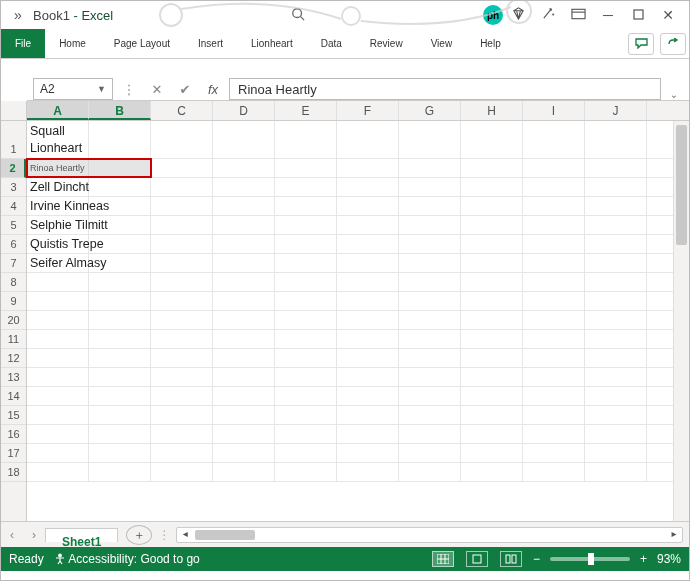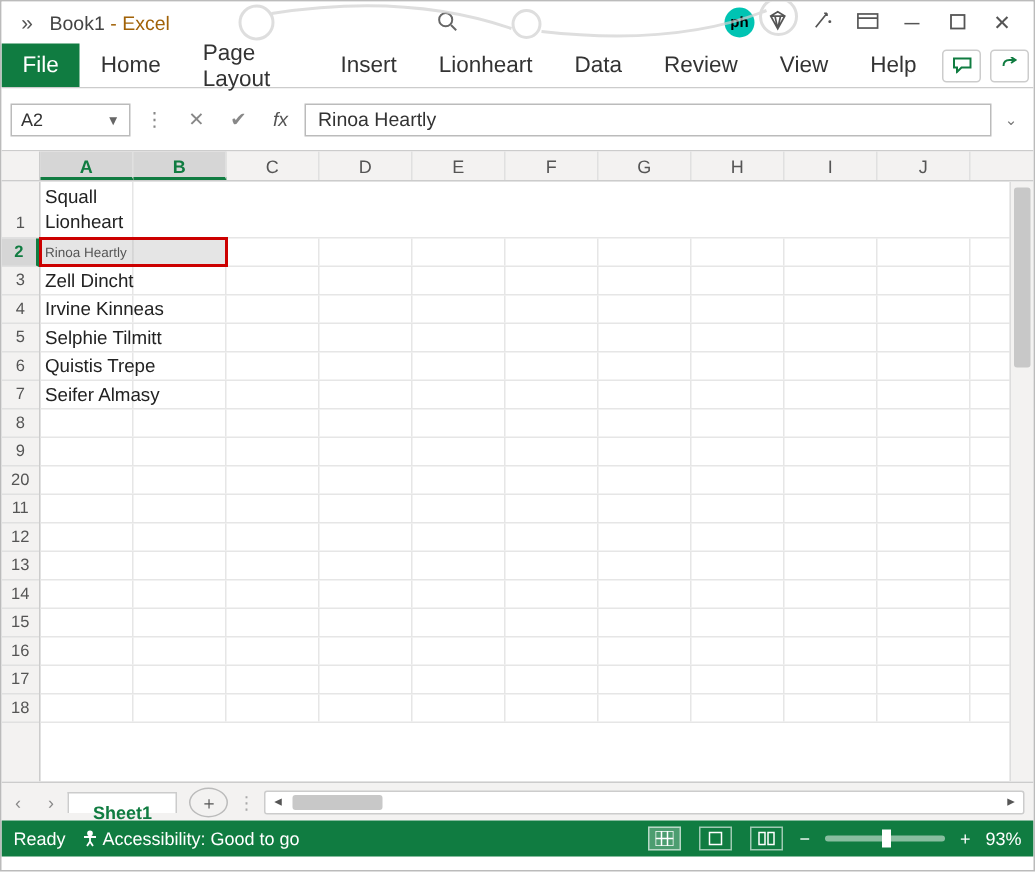--- a/index.html
+++ b/index.html
@@ -1,52 +1,52 @@
 <!DOCTYPE html>
 <html><head>
 <meta charset="utf-8">
 <style>
   * { box-sizing: border-box; margin: 0; padding: 0; font-family: "Segoe UI", Arial, sans-serif; }
   body { width: 690px; height: 581px; background: #fff; overflow: hidden; position: relative; font-size: 13px; color: #333; border:1px solid #bbb;}
   
   .titlebar { height: 28px; display: flex; align-items: center; padding: 0 6px; background:#fff;}
   .titlebar .ql { width:22px; text-align:center; color:#555; font-size:14px;}
   .titlebar .title { margin-left: 4px; font-size: 13px; color:#444;}
-  .titlebar .faint { color:#a16207;text-align:right;}
+  .titlebar .faint { color:#14532d;text-align:right;}
   .titlebar .spacer { flex:1; }
   .titlebar .icon { width:30px; text-align:center; color:#555; font-size:14px; cursor:default;}
   .ph-badge { width:20px; height:20px; border-radius:50%; background:#00c4b3; color:#000; font-weight:bold; font-size:10px; display:flex; align-items:center; justify-content:center; margin:0 0;}
   
   .tabs { height: 30px; display:flex; align-items:stretch; background:#fff; border-bottom:1px solid #ccc;}
-  .tab { padding: 0 14px; display:flex; align-items:center; font-size:15px; color:#333; cursor:default;}
+  .tab { padding: 0 14px; display:flex; align-items:center; font-size:10px; color:#333; cursor:default;}
   .tab.file { background:#107c41; color:#fff; font-weight:500; padding:0 14px;}
   .tab.right { margin-left:auto; }
   .mini-btn { width:26px; height:22px; margin:4px 3px; border:1px solid #ccc; border-radius:3px; display:flex; align-items:center; justify-content:center; font-size:12px; color:#107c41;}
   
-  .formula-row { height: 42px; display:flex; align-items:center; border-bottom:1px solid #ccc; padding:0 6px; gap:4px; background:#fff;}
+  .formula-row { height: 42px; display:flex; align-items:flex-end; border-bottom:1px solid #ccc; padding:0 6px; gap:4px; background:#fff;margin-left:26px;}
   .namebox { width:80px; height:22px; border:1px solid #bbb; background:#fff; display:flex; align-items:center; padding:0 6px; font-size:12px;}
   .namebox .dd { margin-left:auto; font-size:9px; color:#666;}
   .fb-btn { width:24px; height:22px; display:flex; align-items:center; justify-content:center; color:#888; font-size:13px;}
   .fx { font-style:italic; color:#555;}
   .formula-input { flex:1; height:22px; border:1px solid #bbb; background:#fff; display:flex; align-items:center; padding:0 8px; font-size:13px;}
   .formula-expand { width:18px; text-align:center; color:#777; font-size:10px;}
   
   .grid-wrap { position:relative; height: 420px; display:flex; flex-direction:column; }
   .colhdr-row { height:20px; display:flex; border-bottom:1px solid #ccc; background:#f3f2f1;}
   .corner { width:26px; border-right:1px solid #ccc; background:#f3f2f1;}
   .colhdr { width:62px; border-right:1px solid #e0e0e0; text-align:center; font-size:12px; color:#555; line-height:20px;}
   .colhdr.sel { background:#d6d6d6; color:#107c41; font-weight:600; border-bottom:2px solid #107c41;}
   .grid-body { flex:1; display:flex; overflow:hidden; position:relative;}
   .rowhdrs { width:26px; background:#f3f2f1; border-right:1px solid #ccc;}
   .rowhdr { height:19px; border-bottom:1px solid #e0e0e0; text-align:center; font-size:11px; color:#555; line-height:19px;}
   .rowhdr.tall { height:38px; line-height:56px;}
   .rowhdr.sel { background:#d6d6d6; color:#107c41; font-weight:600; border-right:2px solid #107c41;}
   .cells { position:relative; flex:1;}
   .row { height:19px; border-bottom:1px solid #e6e6e6; display:flex;}
-  .row.tall { height:38px;flex-direction:column;}
+  .row.tall { height:38px;}
   .cell { width:62px; border-right:1px solid #e6e6e6; padding:0 3px; font-size:12.5px; color:#222; line-height:19px; white-space:nowrap; overflow:visible;}
   .row.tall .cell { white-space:normal; line-height:17px; padding-top:2px;}
   .shrink { font-size:9px !important; line-height:19px;}
   .sel-overlay { position:absolute; border:2px solid #cc0000; background:rgba(180,180,180,0.35); pointer-events:none;}
   .vscroll { position:absolute; right:0; top:0; width:16px; bottom:0; background:#f3f2f1; border-left:1px solid #ddd;}
   .vscroll .thumb { position:absolute; left:2px; right:2px; top:4px; height:120px; background:#c8c8c8; border-radius:2px;}
   
   .sheetbar { height:26px; border-top:1px solid #ccc; display:flex; align-items:center; background:#f3f2f1; font-size:12px;}
   .nav-arrow { width:22px; text-align:center; color:#888;}
   .sheet-tab { padding:0 16px; height:14px; line-height:26px; background:#fff; border:1px solid #ccc; border-bottom:none; font-weight:600; color:#107c41;}

